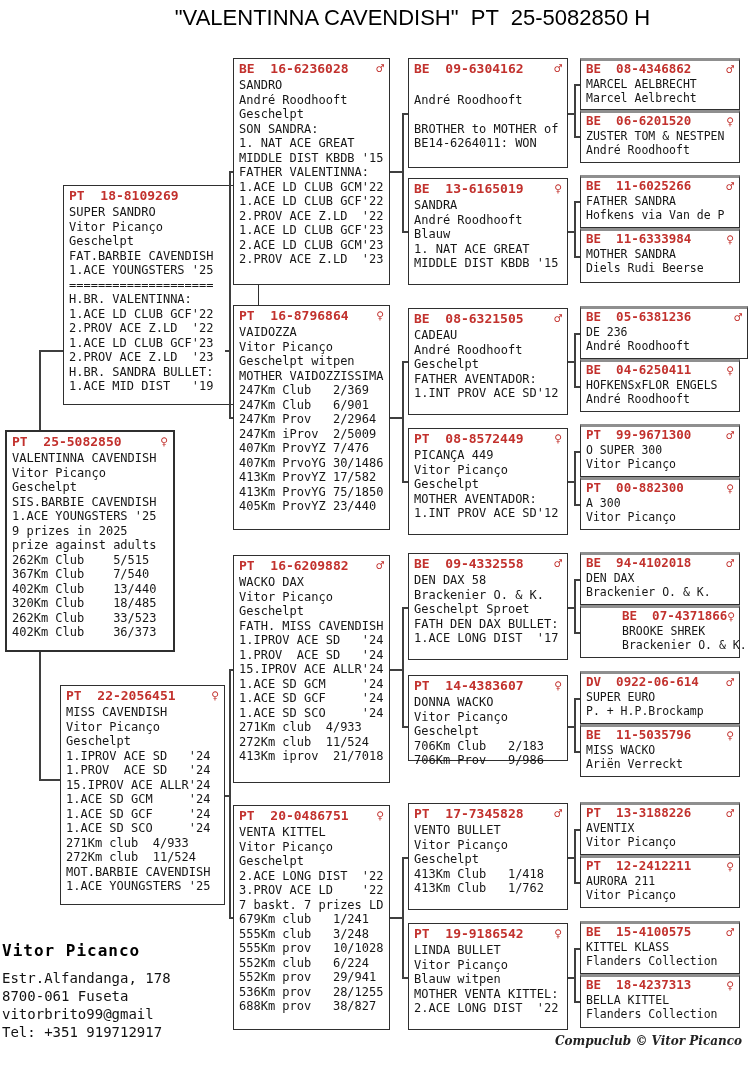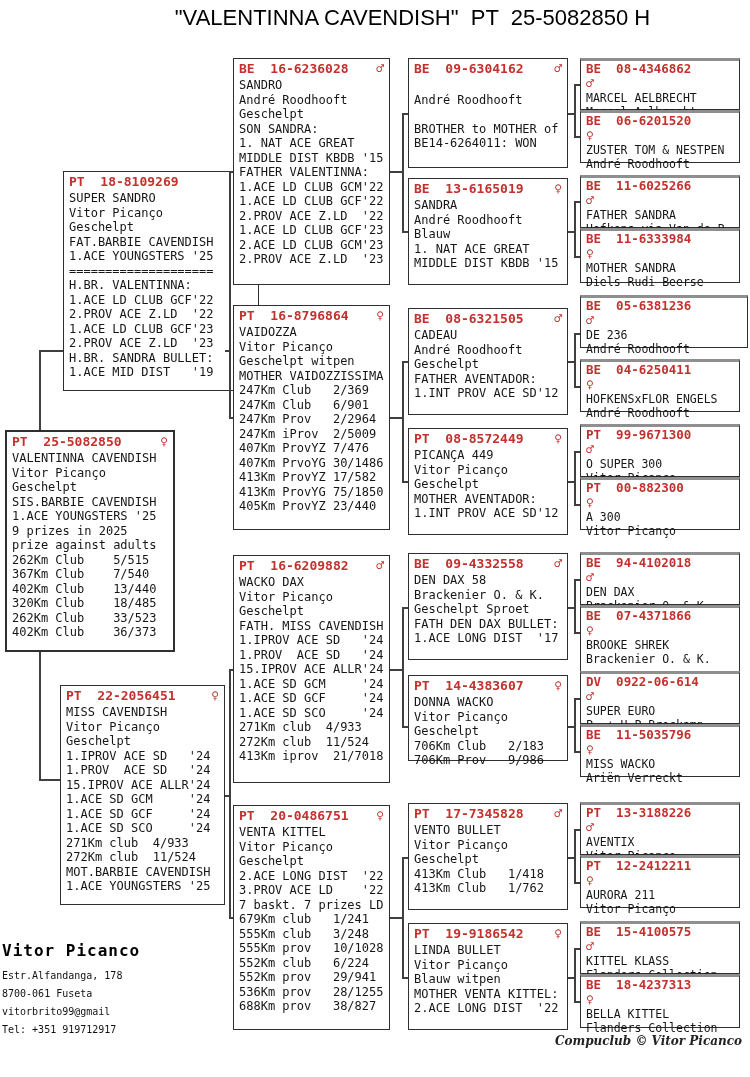--- a/index.html
+++ b/index.html
@@ -20,47 +20,47 @@
   .pbox-head {
     display:flex; justify-content:space-between; align-items:flex-start;
     padding:2px 5px 0 5px; white-space:pre;
     font-weight:bold; font-size:13px; line-height:16px; color:var(--red,#c2312d);
   }
   .sex { font-size:13px; line-height:15px; font-weight:bold; }
   .pbox-body {
     padding:1px 4px 0 5px; white-space:pre; color:#161616;
     font-size:12px; line-height:14.5px;
   }
-  .pbox.g4 .pbox-head { font-size:12.5px; line-height:14px; padding-top:1px;flex-direction:column; }
+  .pbox.g4 .pbox-head { font-size:12.5px; line-height:14px; padding-top:1px; }
   .pbox.g4 .pbox-body { font-size:11.5px; line-height:13.8px; }
   .pbox.graytop { border-top:3px solid #8f8f8f; }
   .cline { position:absolute; background:#3f3f3f; }
   .owner-name {
     position:absolute; left:2px; top:941px;
     font-weight:bold; font-size:16px; letter-spacing:1px; color:#000;
   }
-  .owner-line { position:absolute; left:2px; font-size:10px; color:#111; white-space:pre;text-align:right; }
+  .owner-line { position:absolute; left:2px; font-size:14px; color:#111; white-space:pre;text-align:right; }
   .credit {
     position:absolute; right:8px; top:1034px;
     font-family:"DejaVu Serif", serif; font-style:italic; font-weight:bold;
     font-size:12px; color:#222;
   }
 </style>
 </head>
 <body>
 
 <div id="canvas">
   <div class="title">"VALENTINNA CAVENDISH"  PT  25-5082850 H</div>
 
   <div id="boxes-layer">
       <div class="pbox subject" style="left: 5px; top: 430px; width: 170px; height: 222px;">
         <div class="pbox-head"><span>PT  25-5082850</span><span class="sex">♀</span></div>
         <div class="pbox-body"><div class="pline">VALENTINNA CAVENDISH</div><div class="pline">Vitor Picanço</div><div class="pline">Geschelpt</div><div class="pline">SIS.BARBIE CAVENDISH</div><div class="pline">1.ACE YOUNGSTERS '25</div><div class="pline">9 prizes in 2025</div><div class="pline">prize against adults</div><div class="pline">262Km Club    5/515</div><div class="pline">367Km Club    7/540</div><div class="pline">402Km Club    13/440</div><div class="pline">320Km Club    18/485</div><div class="pline">262Km Club    33/523</div><div class="pline">402Km Club    36/373</div></div>
       </div>
-      <div class="pbox" style="left: 63px; top: 171px; width: 196px; height: 220px;">
+      <div class="pbox" style="left: 63px; top: 185px; width: 196px; height: 220px;">
         <div class="pbox-head"><span>PT  18-8109269</span><span class="sex">♂</span></div>
         <div class="pbox-body"><div class="pline">SUPER SANDRO</div><div class="pline">Vitor Picanço</div><div class="pline">Geschelpt</div><div class="pline">FAT.BARBIE CAVENDISH</div><div class="pline">1.ACE YOUNGSTERS '25</div><div class="pline">====================</div><div class="pline">H.BR. VALENTINNA:</div><div class="pline">1.ACE LD CLUB GCF'22</div><div class="pline">2.PROV ACE Z.LD  '22</div><div class="pline">1.ACE LD CLUB GCF'23</div><div class="pline">2.PROV ACE Z.LD  '23</div><div class="pline">H.BR. SANDRA BULLET:</div><div class="pline">1.ACE MID DIST   '19</div></div>
       </div>
       <div class="pbox" style="left: 60px; top: 685px; width: 165px; height: 220px;">
         <div class="pbox-head"><span>PT  22-2056451</span><span class="sex">♀</span></div>
         <div class="pbox-body"><div class="pline">MISS CAVENDISH</div><div class="pline">Vitor Picanço</div><div class="pline">Geschelpt</div><div class="pline">1.IPROV ACE SD   '24</div><div class="pline">1.PROV  ACE SD   '24</div><div class="pline">15.IPROV ACE ALLR'24</div><div class="pline">1.ACE SD GCM     '24</div><div class="pline">1.ACE SD GCF     '24</div><div class="pline">1.ACE SD SCO     '24</div><div class="pline">271Km club  4/933</div><div class="pline">272Km club  11/524</div><div class="pline">MOT.BARBIE CAVENDISH</div><div class="pline">1.ACE YOUNGSTERS '25</div></div>
       </div>
       <div class="pbox" style="left: 233px; top: 58px; width: 157px; height: 227px;">
         <div class="pbox-head"><span>BE  16-6236028</span><span class="sex">♂</span></div>
         <div class="pbox-body"><div class="pline">SANDRO</div><div class="pline">André Roodhooft</div><div class="pline">Geschelpt</div><div class="pline">SON SANDRA:</div><div class="pline">1. NAT ACE GREAT</div><div class="pline">MIDDLE DIST KBDB '15</div><div class="pline">FATHER VALENTINNA:</div><div class="pline">1.ACE LD CLUB GCM'22</div><div class="pline">1.ACE LD CLUB GCF'22</div><div class="pline">2.PROV ACE Z.LD  '22</div><div class="pline">1.ACE LD CLUB GCF'23</div><div class="pline">2.ACE LD CLUB GCM'23</div><div class="pline">2.PROV ACE Z.LD  '23</div></div>
@@ -118,41 +118,41 @@
         <div class="pbox-body"><div class="pline">ZUSTER TOM &amp; NESTPEN</div><div class="pline">André Roodhooft</div></div>
       </div>
       <div class="pbox g4 graytop" style="left: 580px; top: 175px; width: 160px; height: 53px;">
         <div class="pbox-head"><span>BE  11-6025266</span><span class="sex">♂</span></div>
         <div class="pbox-body"><div class="pline">FATHER SANDRA</div><div class="pline">Hofkens via Van de P</div></div>
       </div>
       <div class="pbox g4 graytop" style="left: 580px; top: 228px; width: 160px; height: 55px;">
         <div class="pbox-head"><span>BE  11-6333984</span><span class="sex">♀</span></div>
         <div class="pbox-body"><div class="pline">MOTHER SANDRA</div><div class="pline">Diels Rudi Beerse</div></div>
       </div>
-      <div class="pbox g4 graytop" style="left: 580px; top: 295px; width: 168px; height: 53px;">
+      <div class="pbox g4 graytop" style="left: 580px; top: 306px; width: 168px; height: 53px;">
         <div class="pbox-head"><span>BE  05-6381236</span><span class="sex">♂</span></div>
         <div class="pbox-body"><div class="pline">DE 236</div><div class="pline">André Roodhooft</div></div>
       </div>
       <div class="pbox g4 graytop" style="left: 580px; top: 359px; width: 160px; height: 53px;">
         <div class="pbox-head"><span>BE  04-6250411</span><span class="sex">♀</span></div>
         <div class="pbox-body"><div class="pline">HOFKENSxFLOR ENGELS</div><div class="pline">André Roodhooft</div></div>
       </div>
       <div class="pbox g4 graytop" style="left: 580px; top: 424px; width: 160px; height: 53px;">
         <div class="pbox-head"><span>PT  99-9671300</span><span class="sex">♂</span></div>
         <div class="pbox-body"><div class="pline">O SUPER 300</div><div class="pline">Vitor Picanço</div></div>
       </div>
       <div class="pbox g4 graytop" style="left: 580px; top: 477px; width: 160px; height: 53px;">
         <div class="pbox-head"><span>PT  00-882300</span><span class="sex">♀</span></div>
         <div class="pbox-body"><div class="pline">A 300</div><div class="pline">Vitor Picanço</div></div>
       </div>
       <div class="pbox g4 graytop" style="left: 580px; top: 552px; width: 160px; height: 53px;">
         <div class="pbox-head"><span>BE  94-4102018</span><span class="sex">♂</span></div>
         <div class="pbox-body"><div class="pline">DEN DAX</div><div class="pline">Brackenier O. &amp; K.</div></div>
       </div>
-      <div class="pbox g4 graytop" style="left: 580px; top: 605px; width: 160px; height: 69px;">
+      <div class="pbox g4 graytop" style="left: 580px; top: 605px; width: 160px; height: 53px; padding-left: 36px;">
         <div class="pbox-head"><span>BE  07-4371866</span><span class="sex">♀</span></div>
         <div class="pbox-body"><div class="pline">BROOKE SHREK</div><div class="pline">Brackenier O. &amp; K.</div></div>
       </div>
       <div class="pbox g4 graytop" style="left: 580px; top: 671px; width: 160px; height: 53px;">
         <div class="pbox-head"><span>DV  0922-06-614</span><span class="sex">♂</span></div>
         <div class="pbox-body"><div class="pline">SUPER EURO</div><div class="pline">P. + H.P.Brockamp</div></div>
       </div>
       <div class="pbox g4 graytop" style="left: 580px; top: 724px; width: 160px; height: 53px;">
         <div class="pbox-head"><span>BE  11-5035796</span><span class="sex">♀</span></div>
         <div class="pbox-body"><div class="pline">MISS WACKO</div><div class="pline">Ariën Verreckt</div></div>

